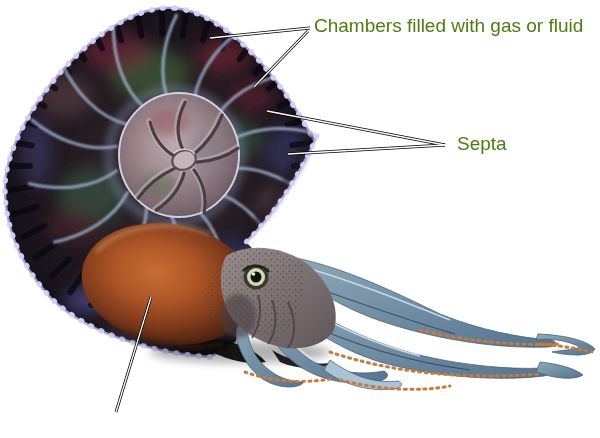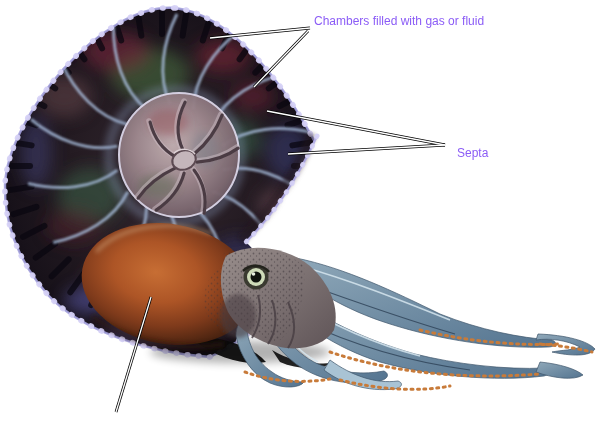--- a/index.html
+++ b/index.html
@@ -1,21 +1,21 @@
 <!DOCTYPE html>
 <html><head>
 <meta charset="utf-8">
 <style>
   html,body{margin:0;padding:0;background:#fff;}
   .stage{position:relative;width:600px;height:438px;background:#ffffff;overflow:hidden;
          font-family:"Liberation Sans",sans-serif;}
   .stage svg{position:absolute;left:0;top:0;}
-  .label{position:absolute;font-size:12px;line-height:1.15;color:#8b5cf6;white-space:nowrap;}
+  .label{position:absolute;font-size:19px;line-height:1.15;color:#4d7c0f;white-space:nowrap;}
   .lbl-chambers{left:314px;top:15px;}
-  .lbl-septa{left:457px;top:147px;}
+  .lbl-septa{left:457px;top:133px;}
   .lbl-body{left:7px;top:410px;}
 </style>
 </head>
 <body>
 
 <div class="stage">
 
 <svg width="600" height="438" viewBox="0 0 600 438">
   <defs>
     <radialGradient id="gShell" cx="50%" cy="48%" r="60%">

